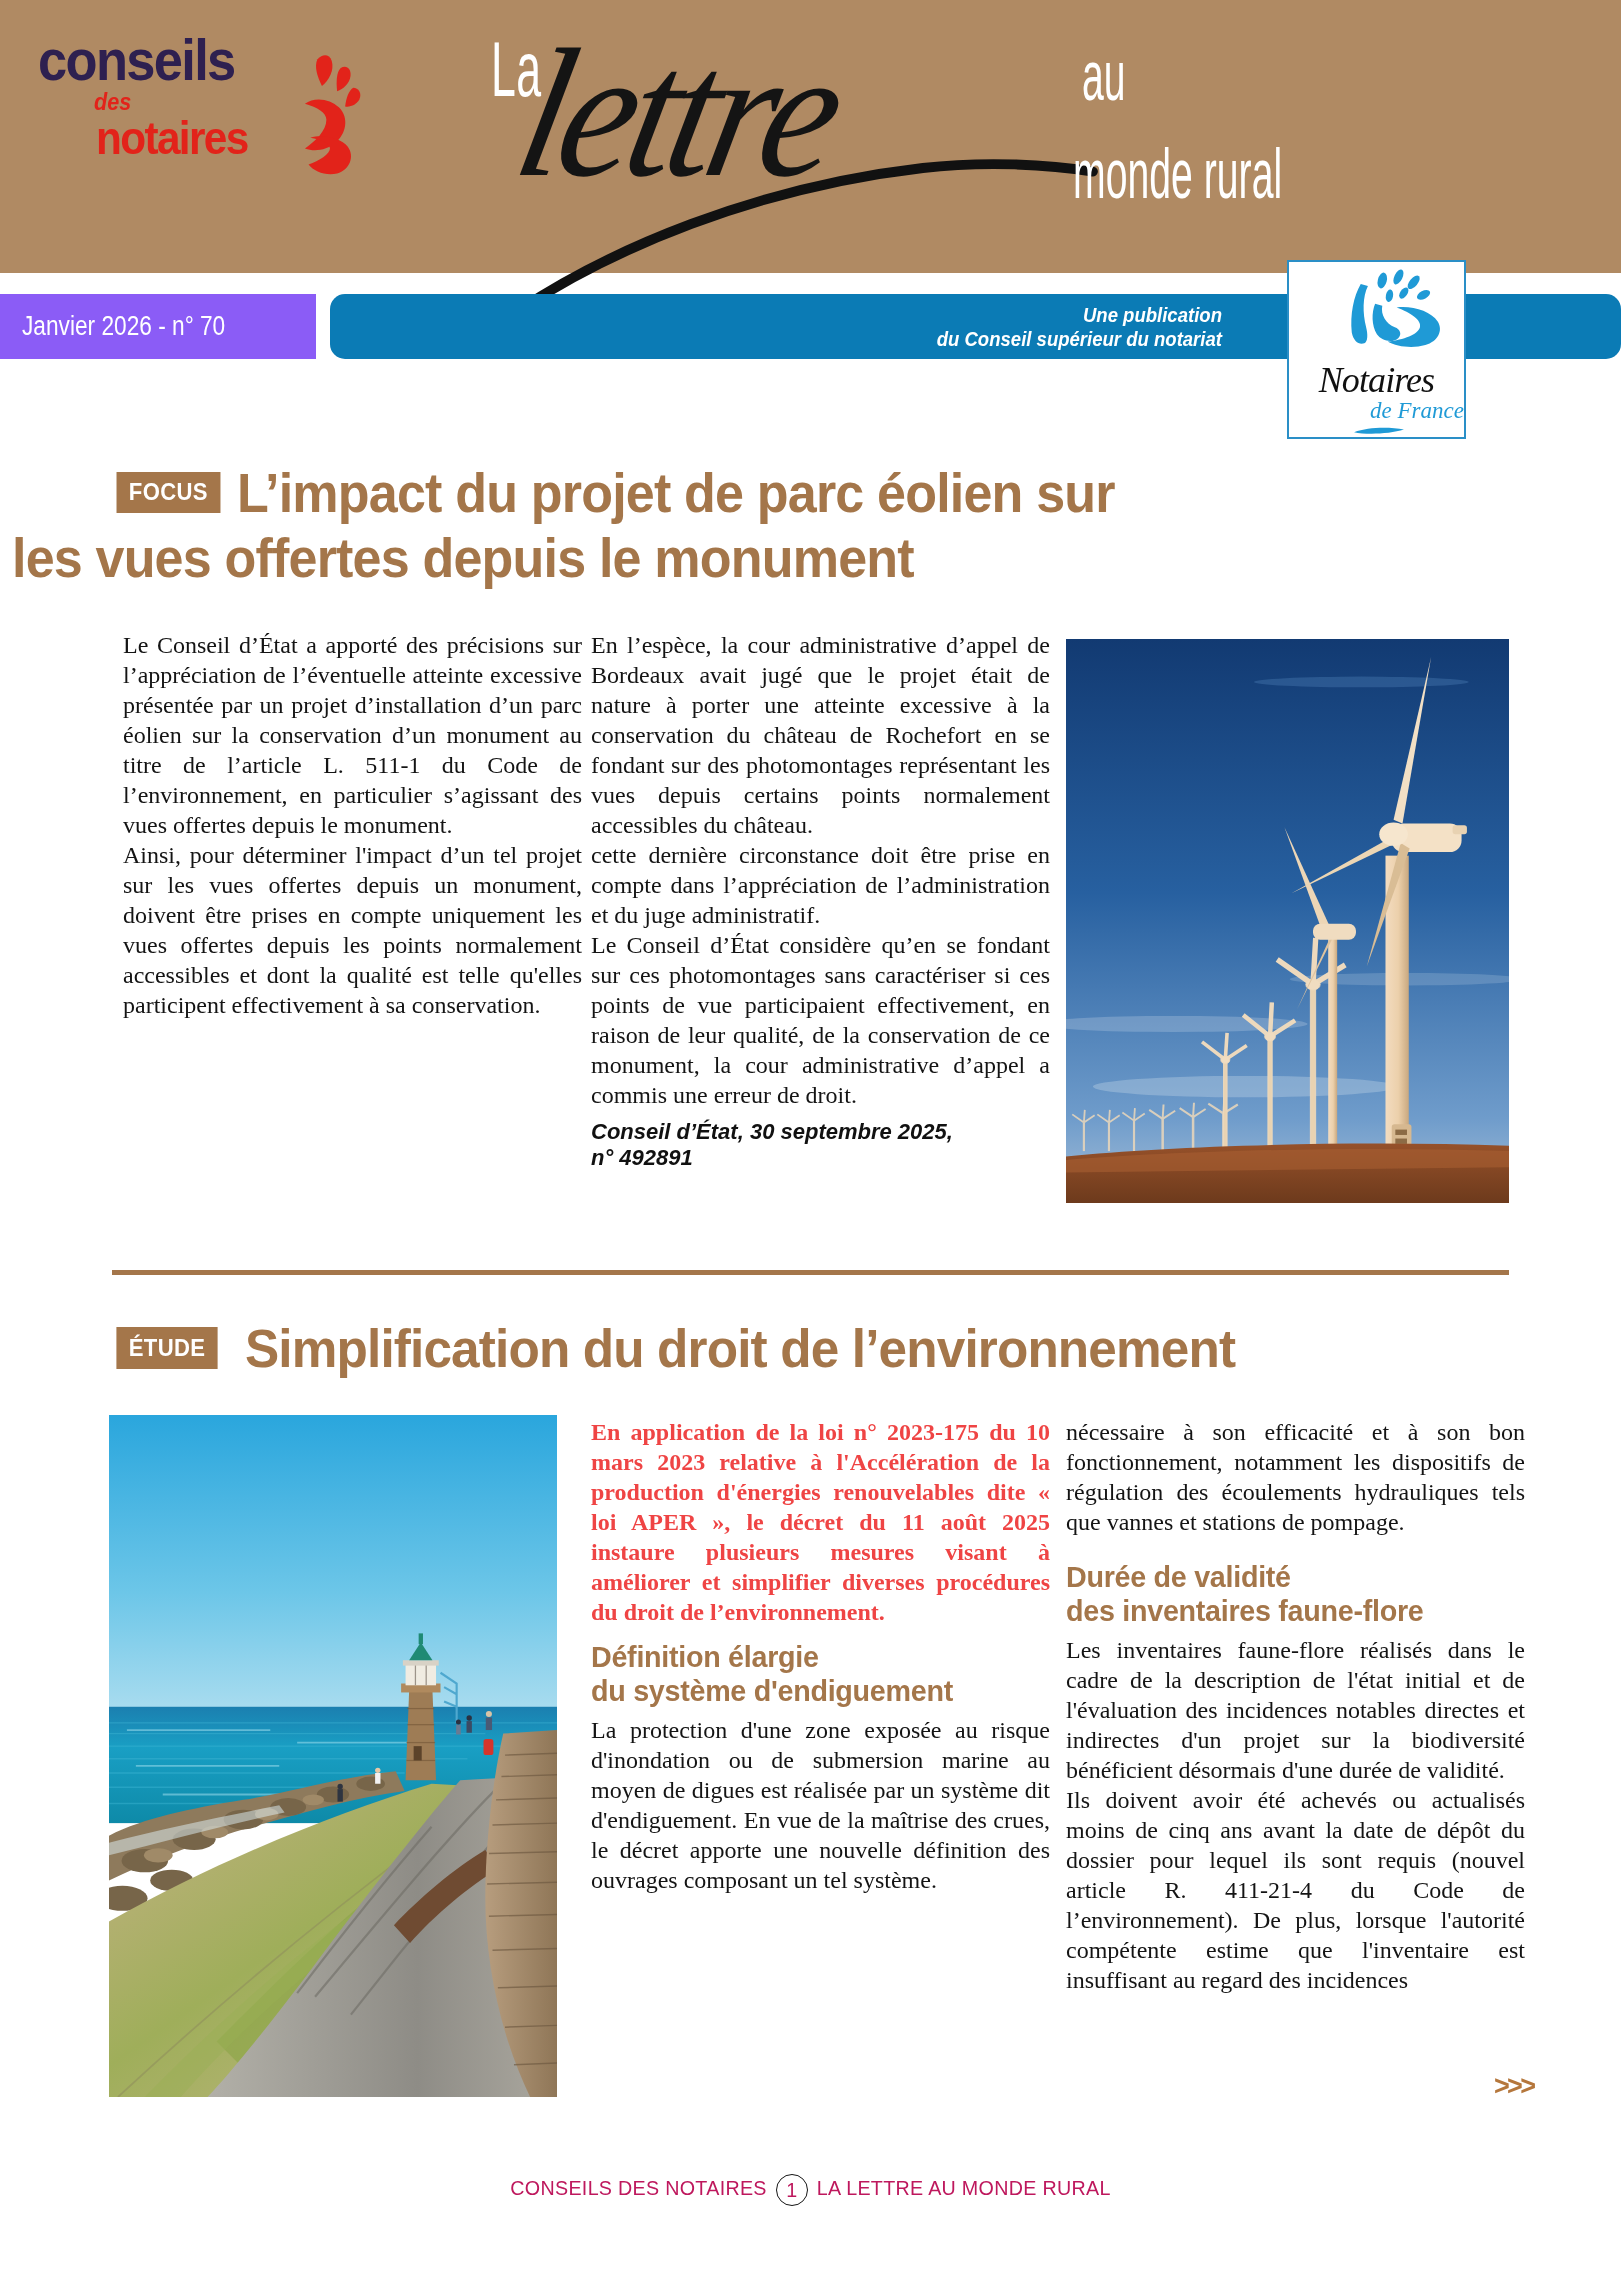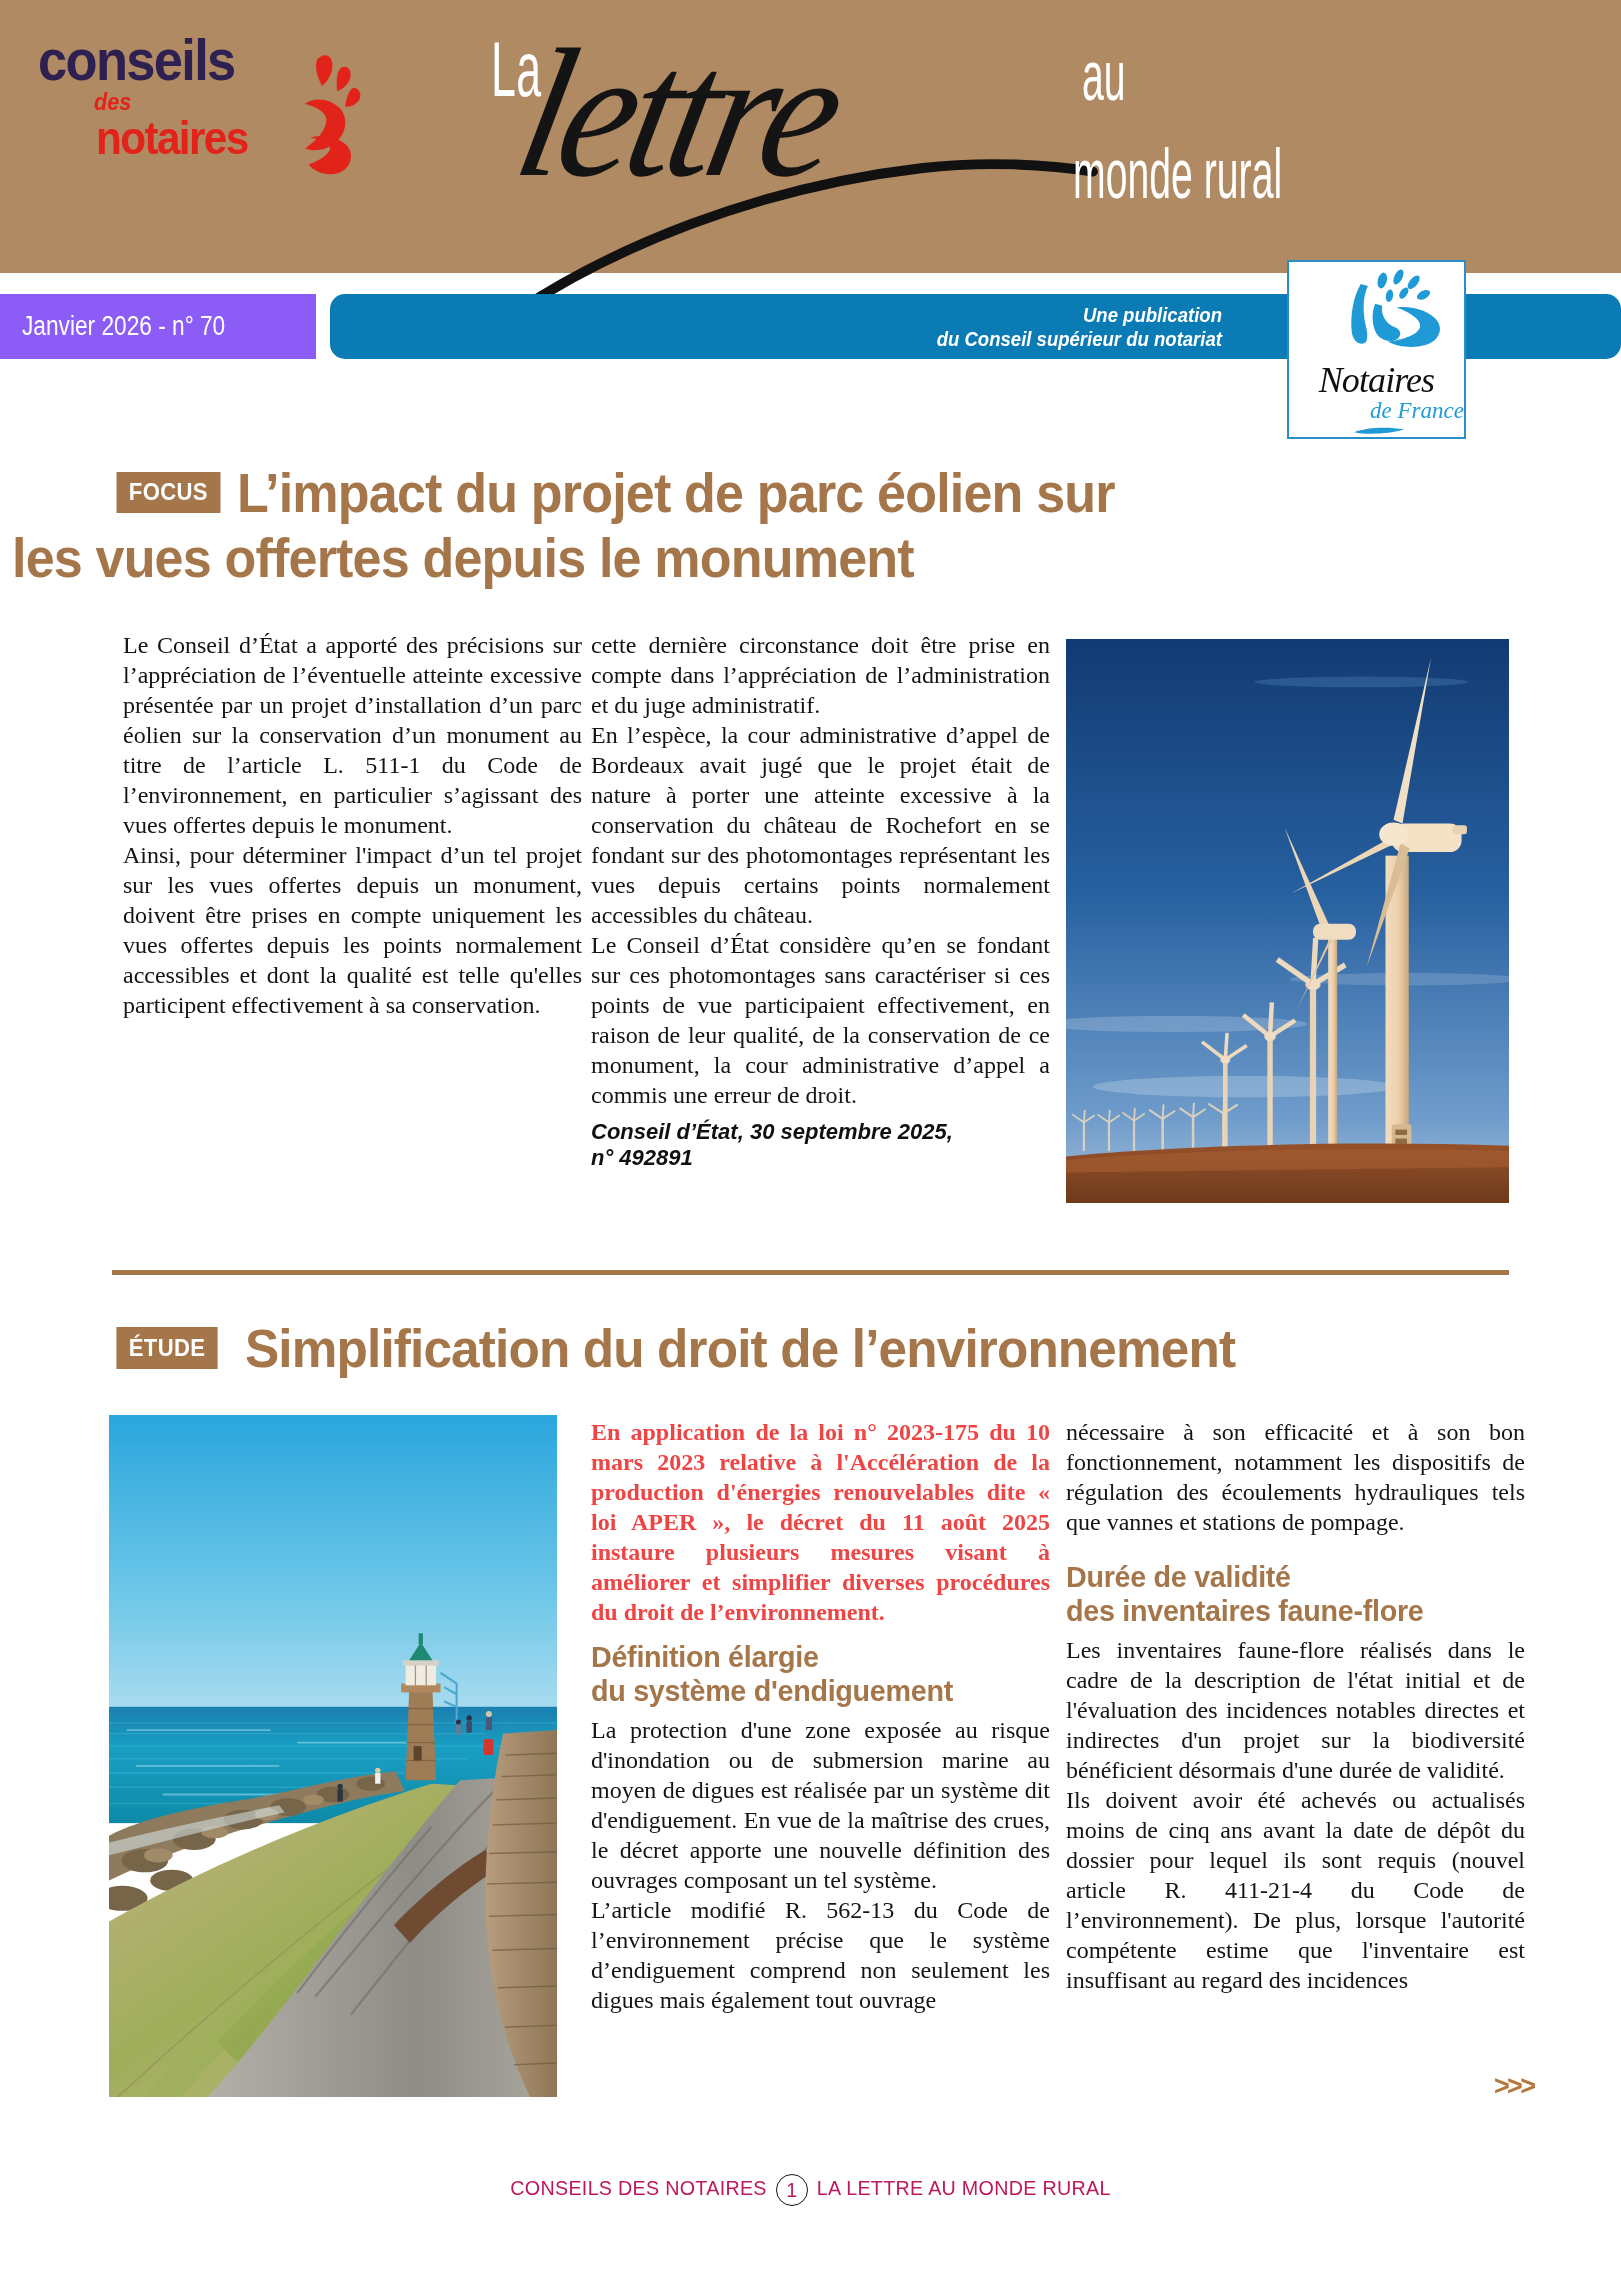--- a/index.html
+++ b/index.html
@@ -305,22 +305,22 @@
   <span class="badge">FOCUS</span><span class="headline">L’impact du projet de parc éolien sur</span>
   <span class="headline-line2" style="margin-left:-100px;">les vues offertes depuis le monument</span>
 </div>
 
 <div class="body-col" style="position:absolute;left:96px;top:630px;width:459px;margin-left:27px;">
   <p>Le Conseil d’État a apporté des précisions sur l’appréciation de l’éventuelle atteinte excessive présentée par un projet d’installation d’un parc éolien sur la conservation d’un monument au titre de l’article L. 511-1 du Code de l’environnement, en particulier s’agissant des vues offertes depuis le monument.</p>
   <p>Ainsi, pour déterminer l'impact d’un tel projet sur les vues offertes depuis un monument, doivent être prises en compte uniquement les vues offertes depuis les points normalement accessibles et dont la qualité est telle qu'elles participent effectivement à sa conservation.</p>
 </div>
 
 <div class="body-col" style="position:absolute;left:591px;top:630px;width:459px;">
+  <p>En l’espèce, la cour administrative d’appel de Bordeaux avait jugé que le projet était de nature à porter une atteinte excessive à la conservation du château de Rochefort en se fondant sur des photomontages représentant les vues depuis certains points normalement accessibles du château.</p>
   <p>cette dernière circonstance doit être prise en compte dans l’appréciation de l’administration et du juge administratif.</p>
-  <p>En l’espèce, la cour administrative d’appel de Bordeaux avait jugé que le projet était de nature à porter une atteinte excessive à la conservation du château de Rochefort en se fondant sur des photomontages représentant les vues depuis certains points normalement accessibles du château.</p>
   <p>Le Conseil d’État considère qu’en se fondant sur ces photomontages sans caractériser si ces points de vue participaient effectivement, en raison de leur qualité, de la conservation de ce monument, la cour administrative d’appel a commis une erreur de droit.</p>
   <div class="source">
     <div>Conseil d’État, 30 septembre 2025,</div>
     <div>n° 492891</div>
   </div>
 </div>
 
 <div class="photo" style="left:1066px;top:639px;width:443px;height:564px;">
   <svg width="443" height="564" viewBox="0 0 495 630" preserveAspectRatio="none">
     <defs>
@@ -573,21 +573,20 @@
 </div>
 
 <div style="position:absolute;left:591px;top:1417px;width:459px;">
   <p class="lead">En application de la loi n° 2023-175 du 10 mars 2023 relative à l'Accélération de la production d'énergies renouvelables dite « loi APER », le décret du 11 août 2025 instaure plusieurs mesures visant à améliorer et simplifier diverses procédures du droit de l’environnement.</p>
   <div class="subhead">
     <div>Définition élargie</div>
     <div>du système d'endiguement</div>
   </div>
   <div class="body-col">
     <p>La protection d'une zone exposée au risque d'inondation ou de submersion marine au moyen de digues est réalisée par un système dit d'endiguement. En vue de la maîtrise des crues, le décret apporte une nouvelle définition des ouvrages composant un tel système.</p>
-    <p>L’article modifié R. 562-13 du Code de l’environnement précise que le  système d’endiguement comprend non seulement les digues mais également tout ouvrage</p>
   </div>
 </div>
 
 <div style="position:absolute;left:1066px;top:1417px;width:459px;">
   <div class="body-col">
     <p>nécessaire à son efficacité et à son bon fonctionnement, notamment les dispositifs de régulation des écoulements hydrauliques tels que vannes et stations de pompage.</p>
   </div>
   <div class="subhead" style="margin-top:23px;">
     <div>Durée de validité</div>
     <div>des inventaires faune-flore</div>

